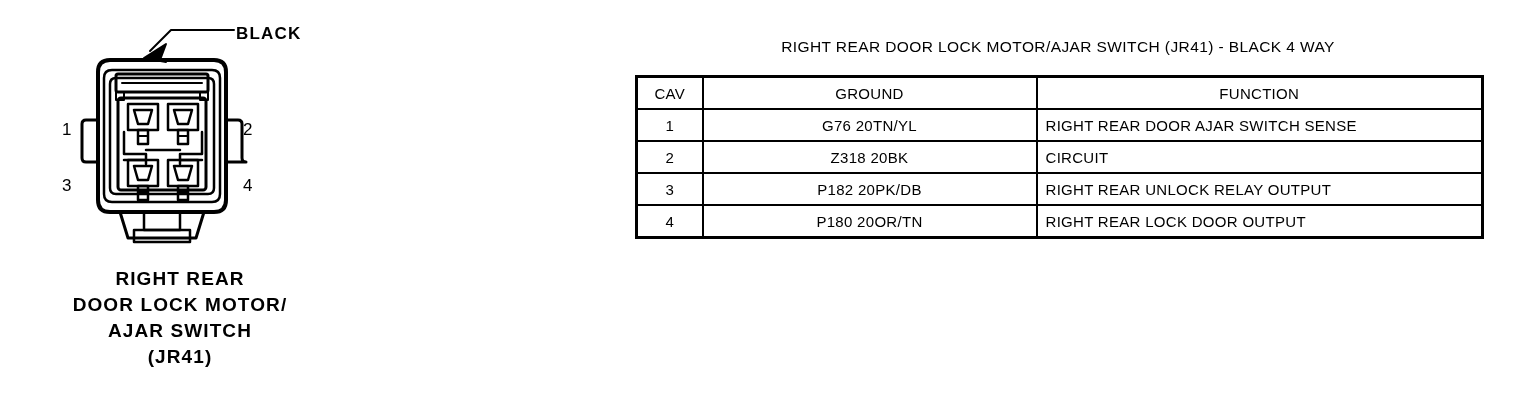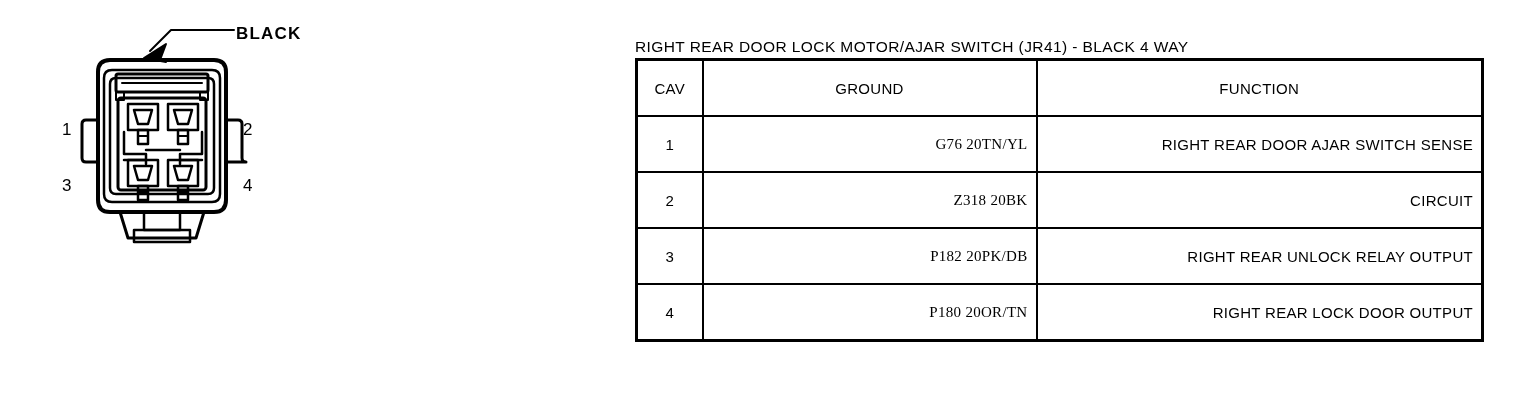--- a/index.html
+++ b/index.html
@@ -68,48 +68,49 @@
   #connector-caption div { white-space: nowrap; }
 
   
   #table-panel {
     position: absolute;
     left: 635px;
     top: 38px;
     width: 846px;
   }
   #table-title {
+    text-align: center;
     font-size: 15.5px;
     letter-spacing: 0.4px;
-    margin: 0 0 2px 0;
+    margin: 0 0 19px 0;
     white-space: nowrap;
   }
   table#pinout-table {
     border-collapse: collapse;
     width: 846px;
     table-layout: fixed;
     border: 3px solid #000;
   }
   table#pinout-table td,
   table#pinout-table th {
     border: 2px solid #000;
     height: 30px;
     font-weight: 400;
     font-size: 15px;
     letter-spacing: 0.3px;
-    padding: 12px 8px;
+    padding: 0 8px;
   }
   col.col-cav  { width: 66px; }
   col.col-circ { width: 334px; }
   col.col-func { width: 446px; }
 
   th.h-cav, th.h-circ, th.h-func { text-align: center; }
   td.c-cav  { text-align: center; }
-  td.c-circ { text-align: right; font-family: Liberation Serif, serif; }
-  td.c-func { text-align: right; }
+  td.c-circ { text-align: center; }
+  td.c-func { text-align: left; }
 </style>
 </head>
 <body>
 
 <div id="connector-panel">
 
   <svg id="connector-svg" viewBox="0 0 290 260">
     <g fill="none" stroke="#000" stroke-width="3" stroke-linejoin="round" stroke-linecap="round">
 
       <g stroke-width="2">
@@ -182,20 +183,26 @@
     </g>
   </svg>
 
   <span id="black-label">BLACK</span>
 
   <span class="pin-num" id="pin-1">1</span>
   <span class="pin-num" id="pin-2">2</span>
   <span class="pin-num" id="pin-3">3</span>
   <span class="pin-num" id="pin-4">4</span>
 
+  <div id="connector-caption">
+    <div>RIGHT REAR</div>
+    <div>DOOR LOCK MOTOR/</div>
+    <div>AJAR SWITCH</div>
+    <div>(JR41)</div>
+  </div>
 </div>
 
 <div id="table-panel">
 
   <div id="table-title">RIGHT REAR DOOR LOCK MOTOR/AJAR SWITCH (JR41) - BLACK 4 WAY</div>
 
   <table id="pinout-table">
     <colgroup>
       <col class="col-cav">
       <col class="col-circ">

